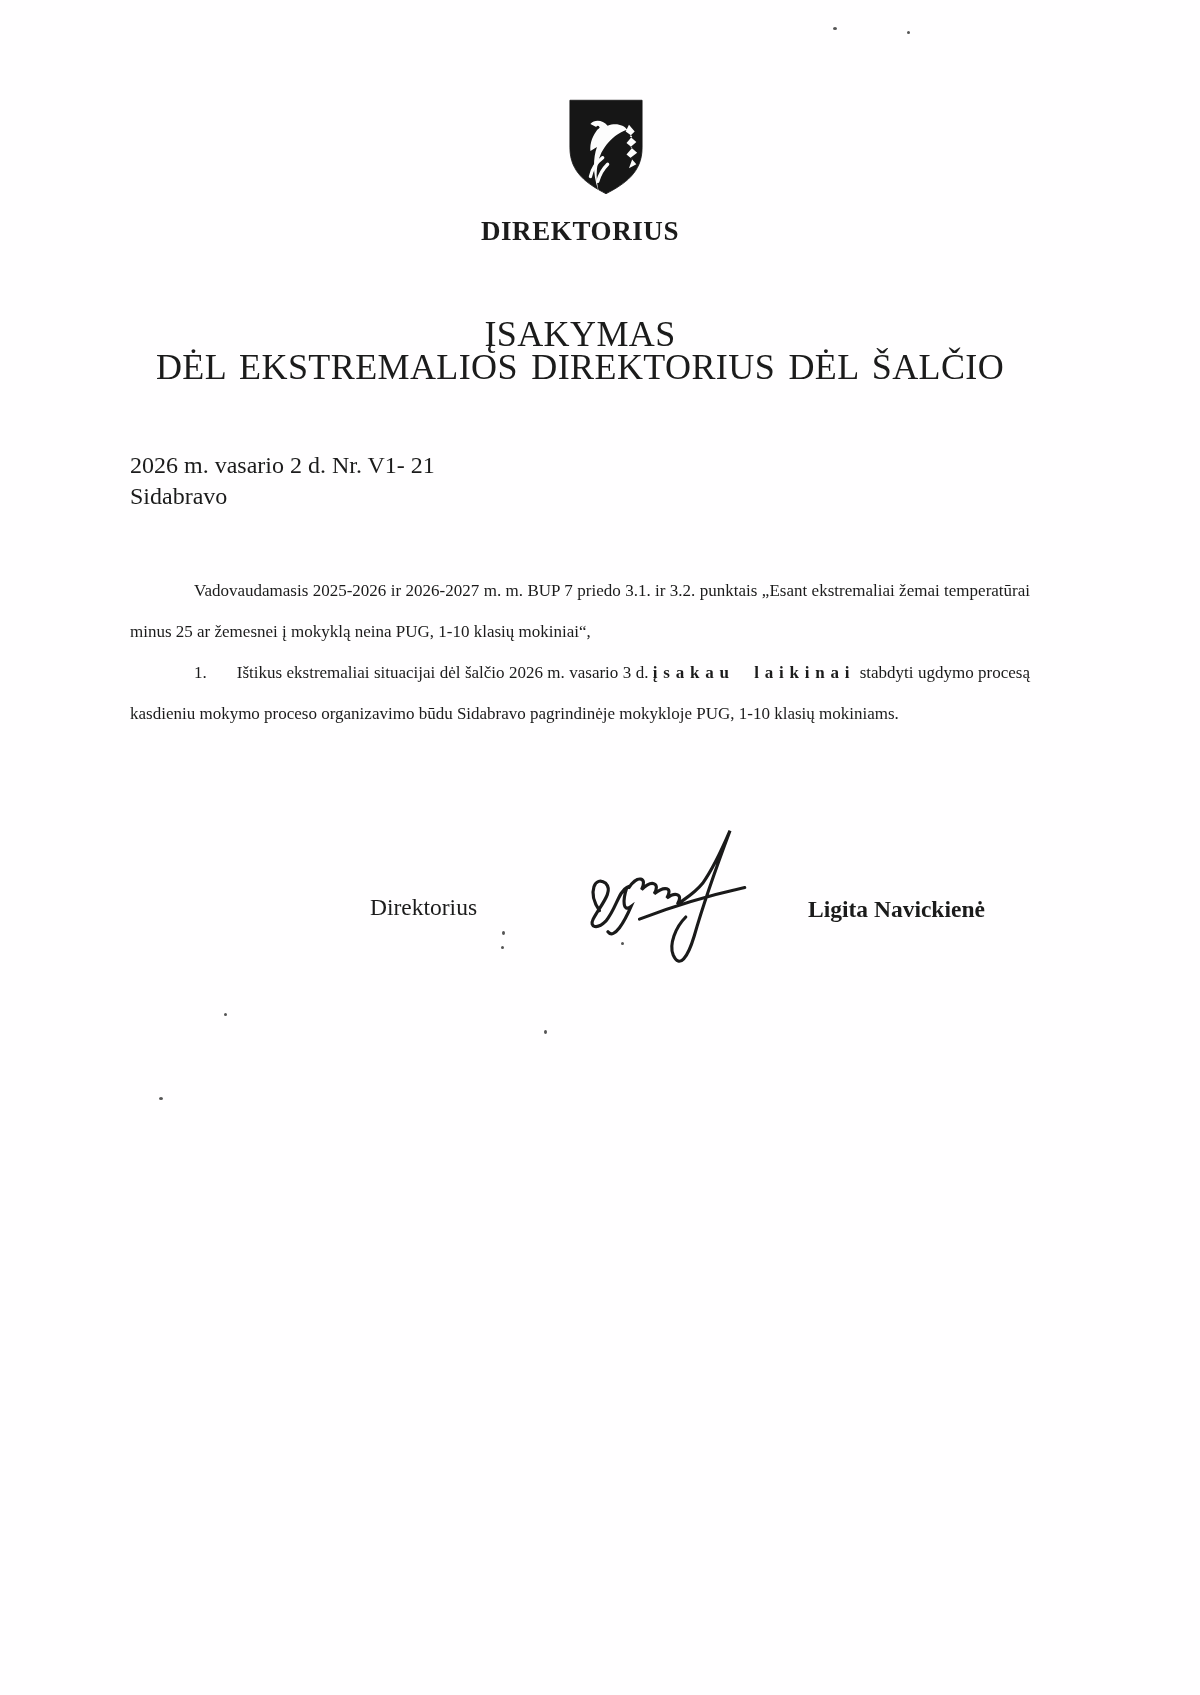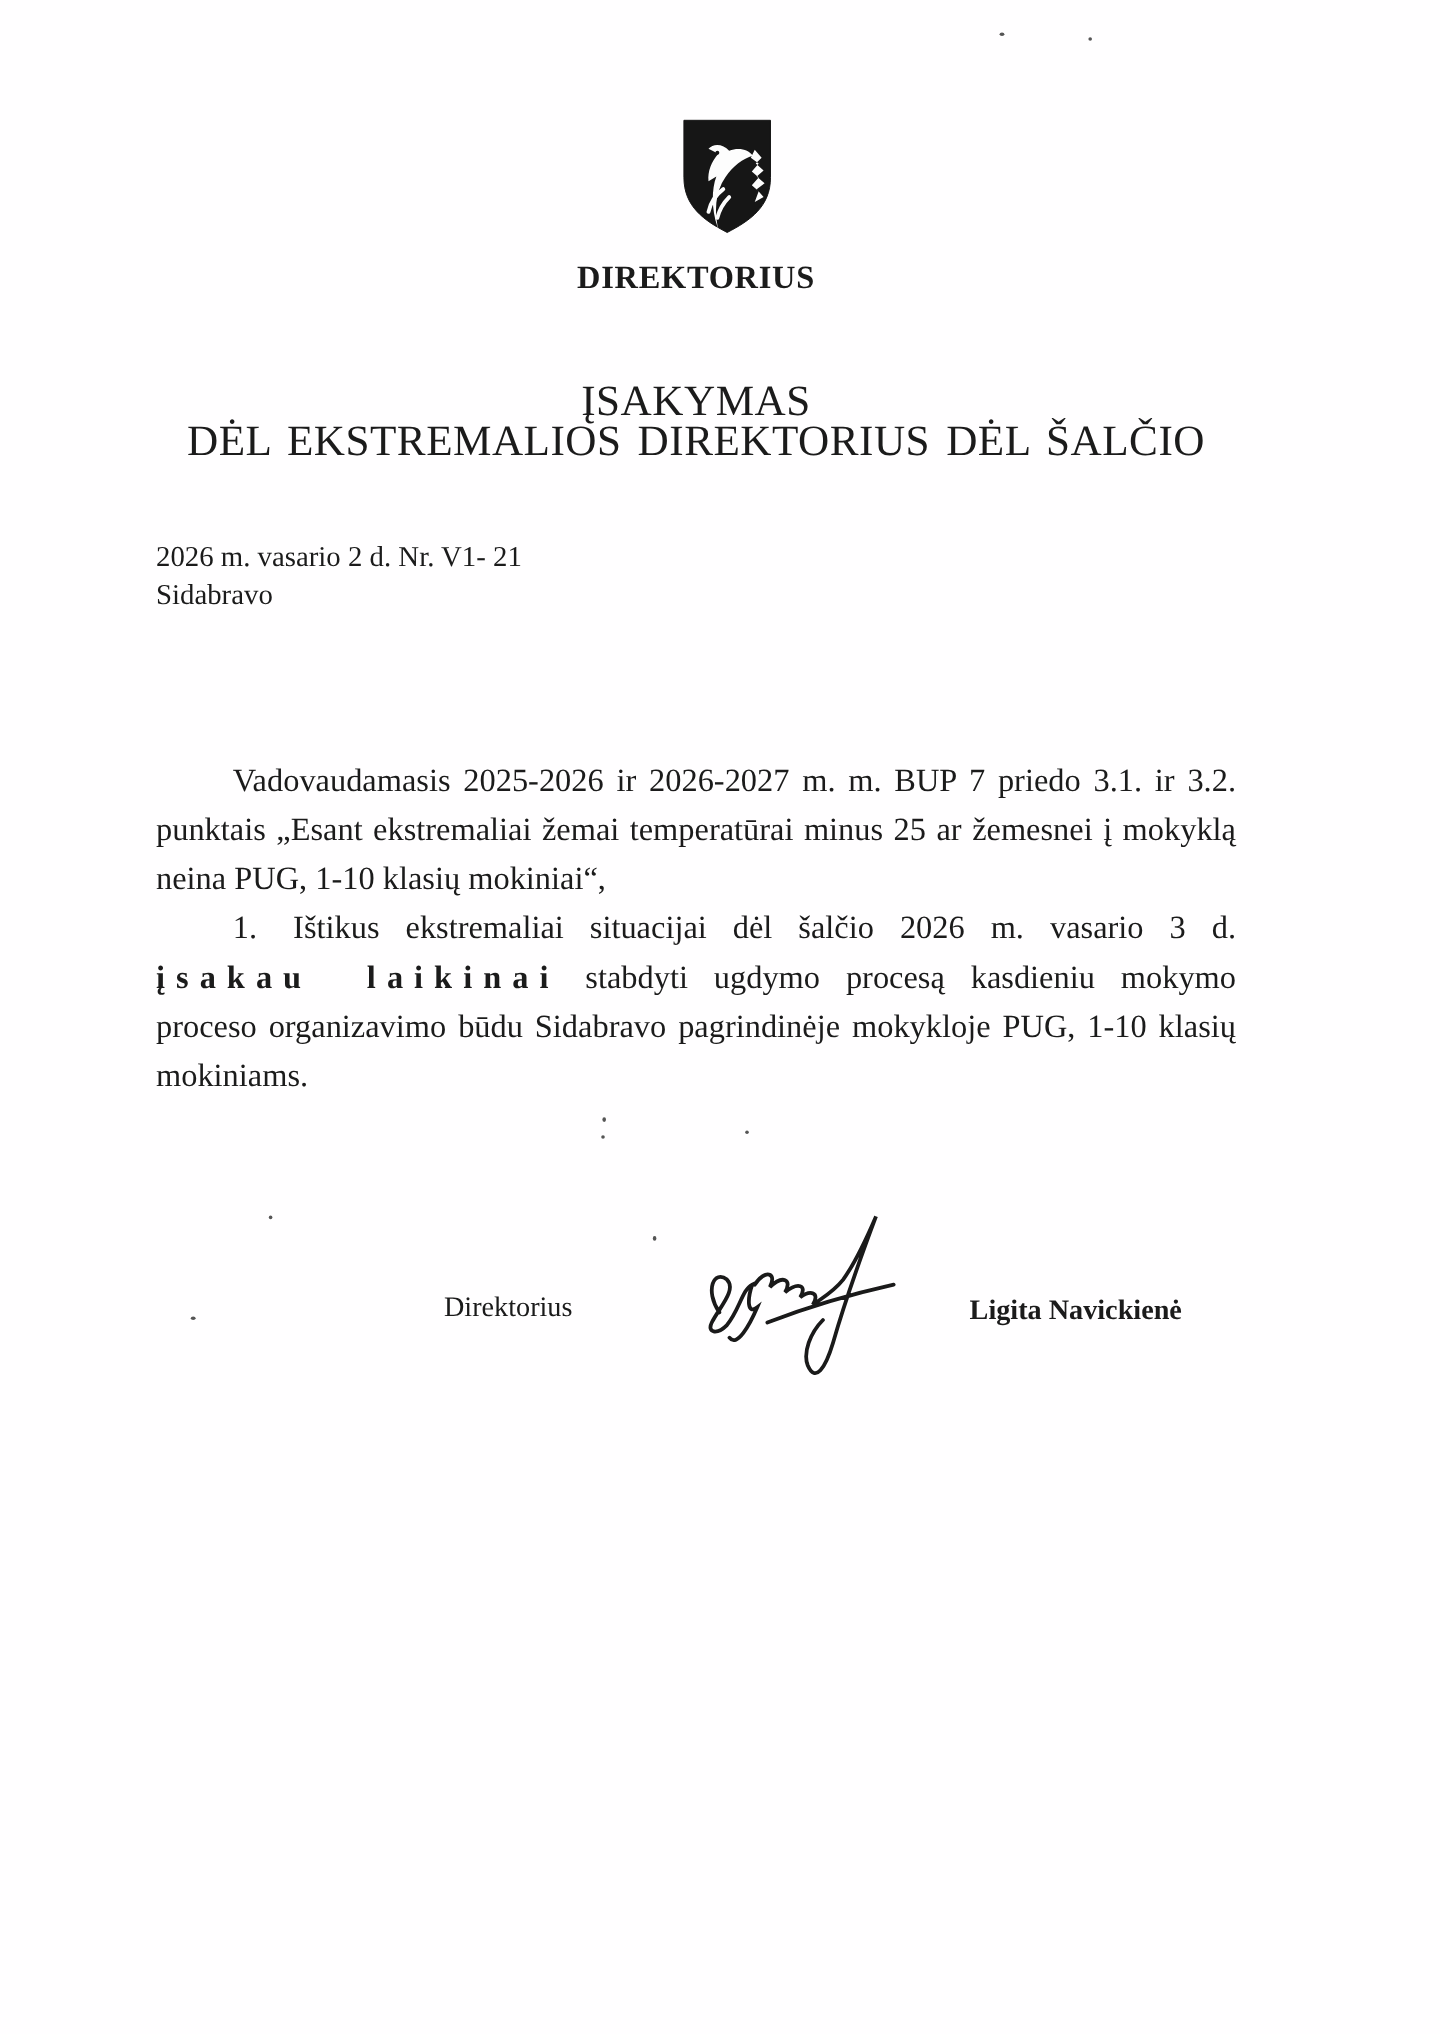--- a/index.html
+++ b/index.html
@@ -46,22 +46,22 @@
 
   
   .meta{
     margin-top:66px;
     font-size:24px;
     line-height:31px;
   }
 
   
   .body-text{
-    margin-top:118px;
-    font-size:27px;
+    margin-top:58px;
+    font-size:17px;
     line-height:41px;
   }
   .body-par{
     margin:0;
     text-align:justify;
     text-indent:64px;
   }
   .body-par.item2{margin-top:4px;}
   .num-gap-wide{display:inline-block;width:30px;}
   .num-gap{display:inline-block;width:18px;}

